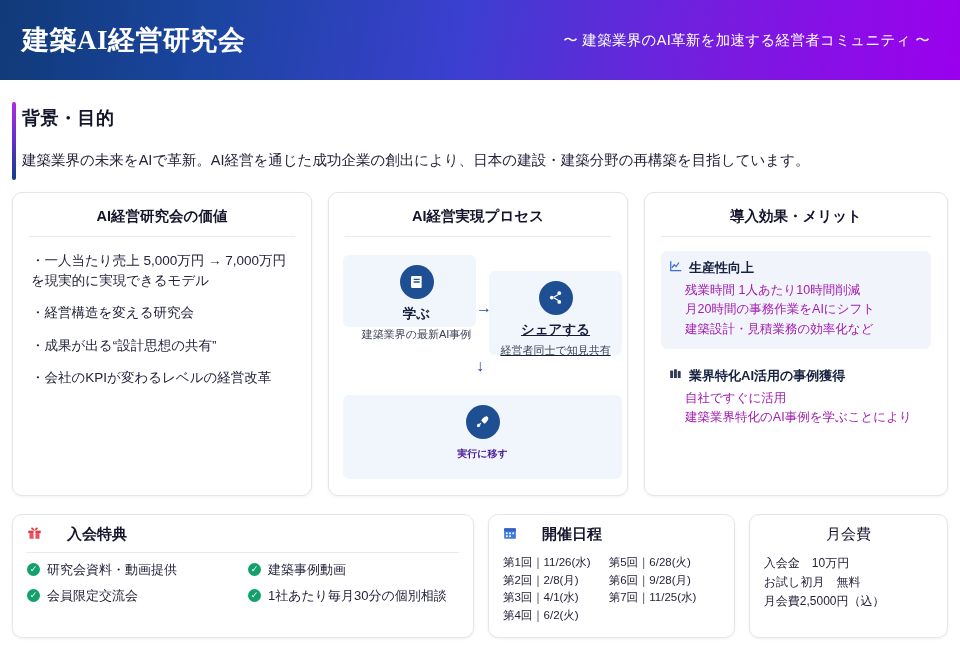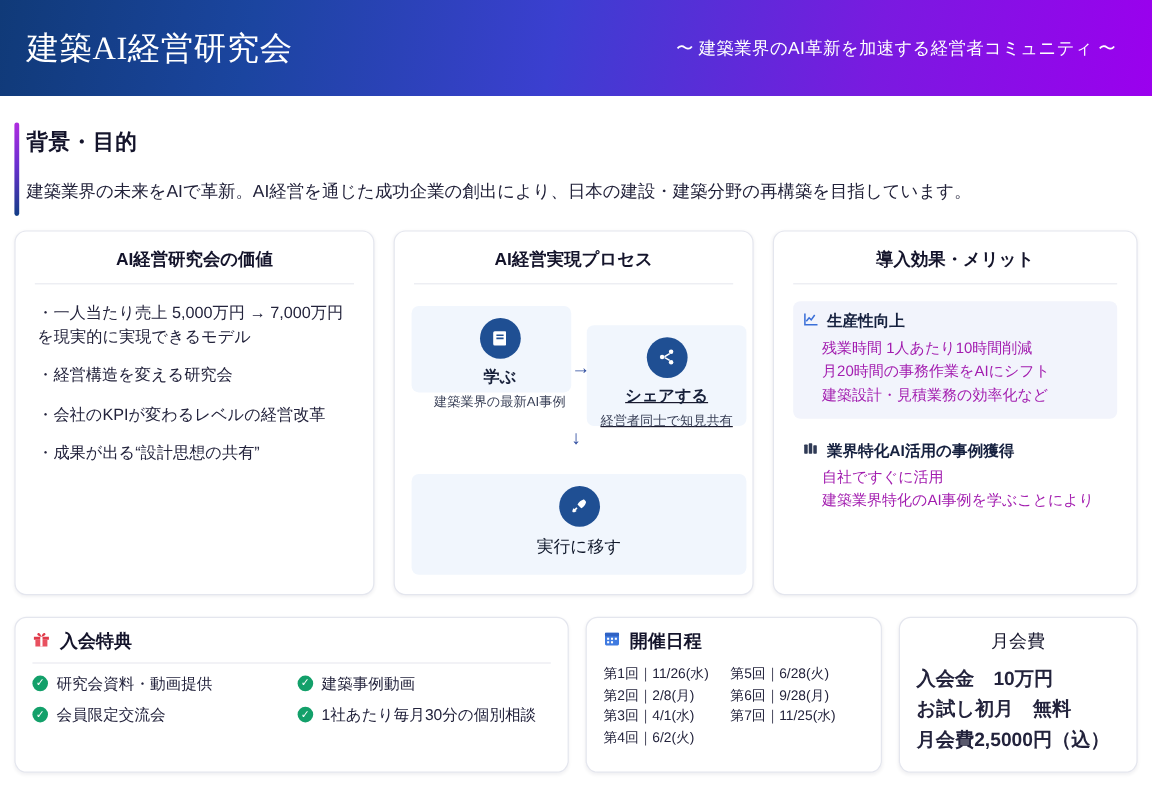--- a/index.html
+++ b/index.html
@@ -14,21 +14,21 @@
   
   .header {
     position:relative;
     height:80px;
     background:linear-gradient(100deg,#103a78 0%,#1b45a0 22%,#3b3fd0 48%,#7a1ae0 76%,#9b00ee 100%);
     display:flex; align-items:center; justify-content:space-between;
     padding:0 24px 0 22px;
   }
   .header-title {
     font-family:"Liberation Serif","DejaVu Serif",serif;
-    font-weight:normal;
+    font-weight:bold;
     font-size:27px;
     color:#ffffff;
     letter-spacing:0.5px;
   }
   .header-sub {
     font-size:14.5px;
     color:#ffffff;
     letter-spacing:0.3px;
     padding-right:6px;
   }
@@ -117,21 +117,21 @@
   .proc-desc { font-size:11px; color:#3a4158; }
   .arrow-r {
     position:absolute; left:133px; top:50px;
     font-size:16px; color:#2b4a9e; font-weight:bold;
   }
   .arrow-d {
     position:absolute; left:133px; top:108px;
     font-size:16px; color:#2b4a9e; font-weight:bold;
   }
   .exec-label {
-    font-size:14px; font-weight:normal; color:#0f172a; margin-top:8px;
+    font-size:10px; font-weight:bold; color:#4c1d95; margin-top:8px;
   }
 
   
   .merit { padding:2px 2px 0 2px; }
   .merit-block { padding:8px 8px 10px 8px; border-radius:6px; margin-bottom:10px; }
   .merit-block.hl { background:#f2f4fc; }
   .merit-head {
     font-size:13px; font-weight:bold; color:#16213f;
     display:flex; align-items:center; gap:6px; margin-bottom:4px;
   }
@@ -148,21 +148,21 @@
     border:1px solid #e4e6ee;
     border-radius:10px;
     box-shadow:0 1px 3px rgba(20,20,50,.06);
     padding:10px 14px 12px 14px;
   }
   .panel-benefits { width:464px; }
   .panel-schedule { width:248px; }
   .panel-fee { width:200px; }
   .panel-title {
     font-size:15px; font-weight:bold; color:#14142b;
-    display:flex; align-items:center; gap:8px;
+    display:flex; align-items:center; gap:25px;
     margin-bottom:8px;
   }
   .panel-rule { height:1px; background:#e9eaf1; margin-bottom:8px; }
   .benefit-grid {
     display:grid; grid-template-columns:1fr 1fr;
     row-gap:8px; column-gap:10px;
   }
   .benefit {
     display:flex; align-items:center; gap:7px;
     font-size:13px; color:#23233c;
@@ -176,21 +176,21 @@
   .sched-grid {
     display:flex; gap:18px; padding-top:2px;
   }
   .sched-col div {
     font-size:11.5px; color:#23233c; line-height:1.55; white-space:nowrap;
   }
   .fee-title {
     font-size:15px; font-weight:normal; color:#14142b;
     text-align:center; margin-bottom:10px;
   }
-  .fee-lines div { font-size:16px; color:#23233c; line-height:1.6;font-weight:bold; }
+  .fee-lines div { font-size:12px; color:#23233c; line-height:1.6; }
 </style>
 </head>
 <body>
 
 <div class="header">
   <div class="header-title">建築AI経営研究会</div>
   <div class="header-sub">〜 建築業界のAI革新を加速する経営者コミュニティ 〜</div>
 </div>
 
 <div class="intro">
@@ -199,22 +199,22 @@
 </div>
 
 <div class="cards">
 
   <div class="card card-1">
     <div class="card-title">AI経営研究会の価値</div>
     <div class="card-rule"></div>
     <ul class="value-list">
       <li>・一人当たり売上 5,000万円 → 7,000万円を現実的に実現できるモデル</li>
       <li>・経営構造を変える研究会</li>
+      <li>・成果が出る“設計思想の共有”</li>
       <li>・会社のKPIが変わるレベルの経営改革</li>
-      <li>・成果が出る“設計思想の共有”</li>
     </ul>
   </div>
 
   <div class="card card-2">
     <div class="card-title">AI経営実現プロセス</div>
     <div class="card-rule"></div>
     <div class="proc">
 
       <div class="proc-box box-learn">
         <div class="circ">

